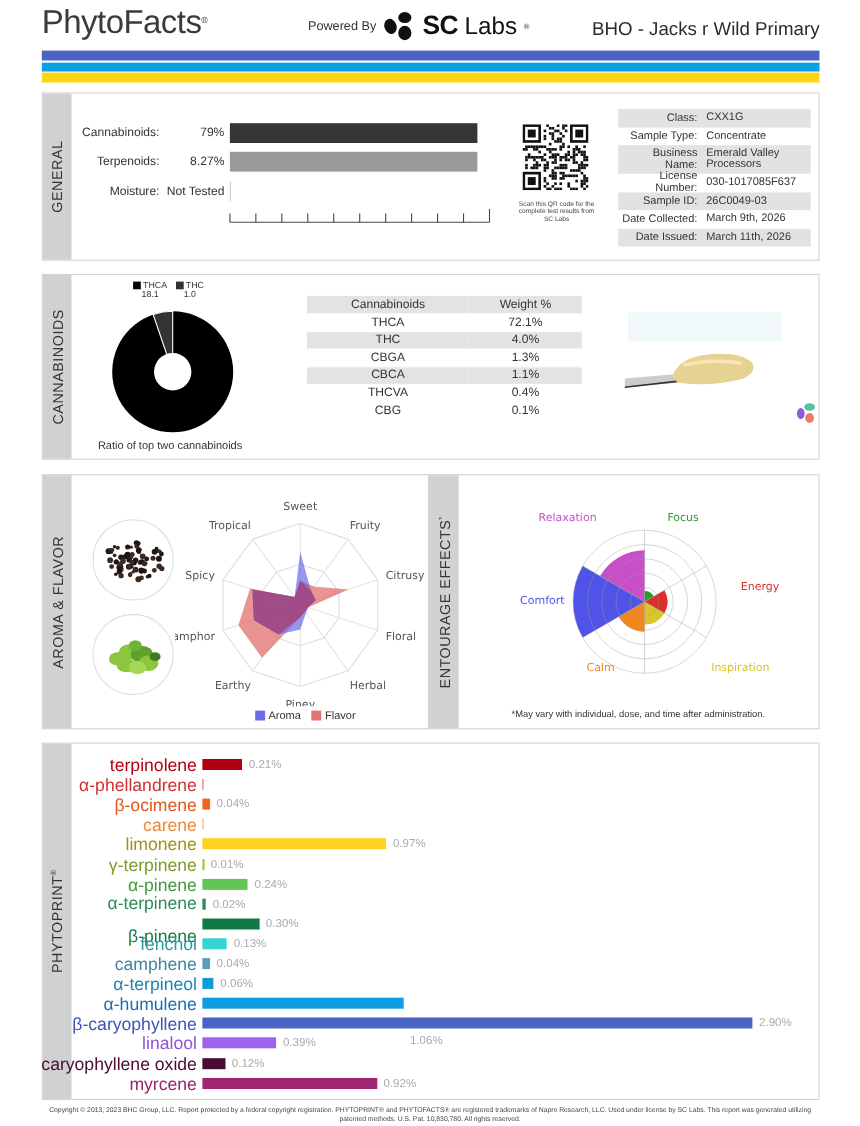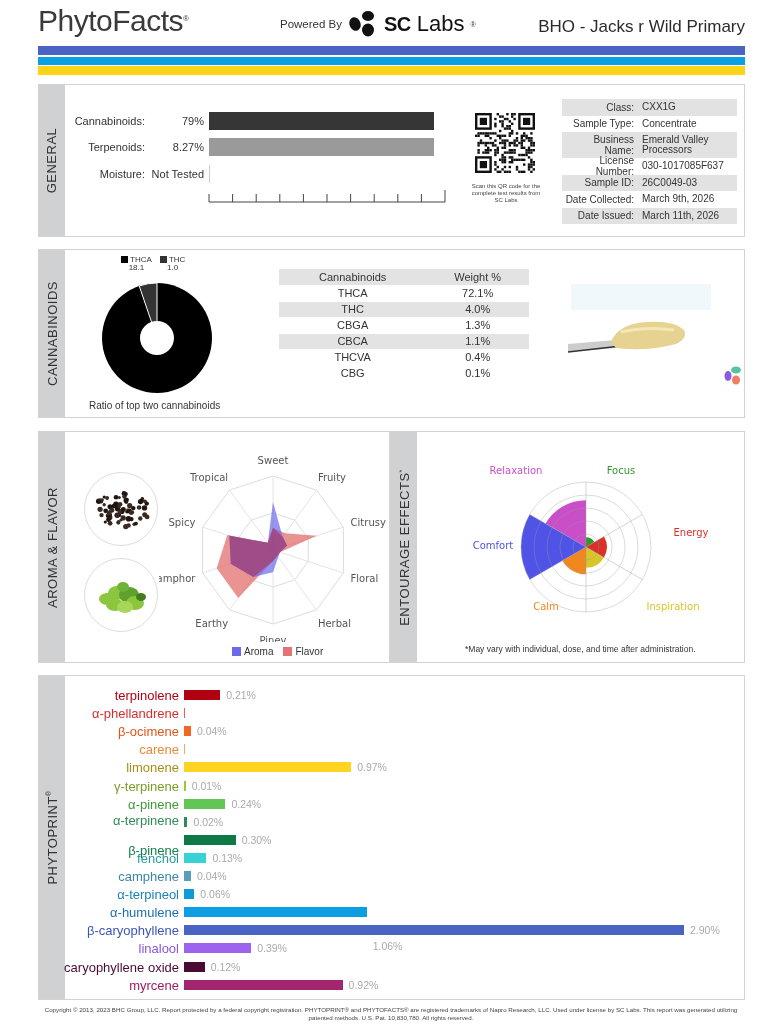--- a/index.html
+++ b/index.html
@@ -3,21 +3,21 @@
 <meta charset="utf-8">
 <style>
   * { box-sizing: border-box; margin: 0; padding: 0; }
   body { width: 782px; height: 1024px; background: #ffffff; font-family: "Liberation Sans", sans-serif; color: #333; position: relative; overflow: hidden; }
   .abs { position: absolute; }
   
   .logo { left: 38px; top: 4px; font-size: 30px; color: #3a3a3a; letter-spacing: -0.5px; font-family: "Liberation Sans", sans-serif; }
   .logo sup { font-size: 8px; vertical-align: top; position: relative; top: 10px; }
   .powered { left: 280px; top: 10px; display: flex; align-items: center; gap: 6px; }
   .powered .pb { font-size: 11.5px; color: #333; }
-  .powered .sc { font-size: 20px; font-weight: bold; color: #111; letter-spacing: -0.5px; }
+  .powered .sc { font-size: 24px; font-weight: bold; color: #111; letter-spacing: -0.5px; }
   .powered .labs { font-size: 22px; color: #111; }
   .powered sup { font-size: 7px; vertical-align: top; }
   .doc-title { right: 37px; top: 17px; font-size: 17px; color: #2b2b2b; }
   .stripe { left: 38px; width: 707px; }
   
   .section { border: 1px solid #d3d3d3; background: #fff; }
   .side { background: #d0d1d3; width: 26px; position: absolute; left: 0; top: 0; bottom: 0; display: flex; align-items: center; justify-content: center; }
   .side span { transform: rotate(-90deg); white-space: nowrap; font-size: 13px; color: #333; letter-spacing: 0.5px; }
   .side sup { font-size: 7px; }
   
@@ -26,21 +26,21 @@
   .bar-grey { background: #9a9a9a; }
   .info-row { display: flex; font-size: 10px; color: #333; height: 16.5px; align-items: center; }
   .info-row .k { width: 78px; text-align: right; padding-right: 6px; }
   .info-row .v { flex: 1; padding-left: 2px; line-height: 10px; }
   .info-row.shade { background: #e2e2e2; }
   
   table.cann { border-collapse: collapse; font-size: 11px; color: #333; }
   table.cann td, table.cann th { height: 16px; text-align: center; font-weight: normal; }
   table.cann tr.shade { background: #e3e3e3; }
   table.cann tr { border-bottom: 1px solid #fff; }
-  .pp-name { position: absolute; right: 0; width: 150px; text-align: right; font-size: 13px; }
+  .pp-name { position: absolute; right: 0; width: 150px; text-align: right; font-size: 16px; }
   .pp-bar { position: absolute; height: 10px; }
   .pp-val { position: absolute; font-size: 10.5px; color: #aaa; white-space: nowrap; }
   .footer { left: 40px; top: 1006px; width: 702px; text-align: center; font-size: 6.2px; color: #444; line-height: 7.5px; }
 </style>
 </head>
 <body>
 
 <div class="abs logo"><span>PhytoFacts</span><sup>®</sup></div>
 
 <div class="abs powered">

